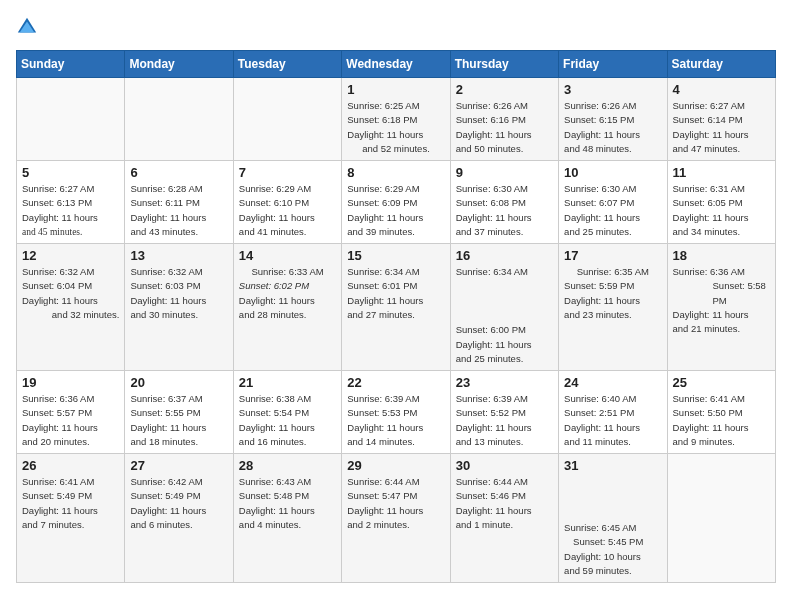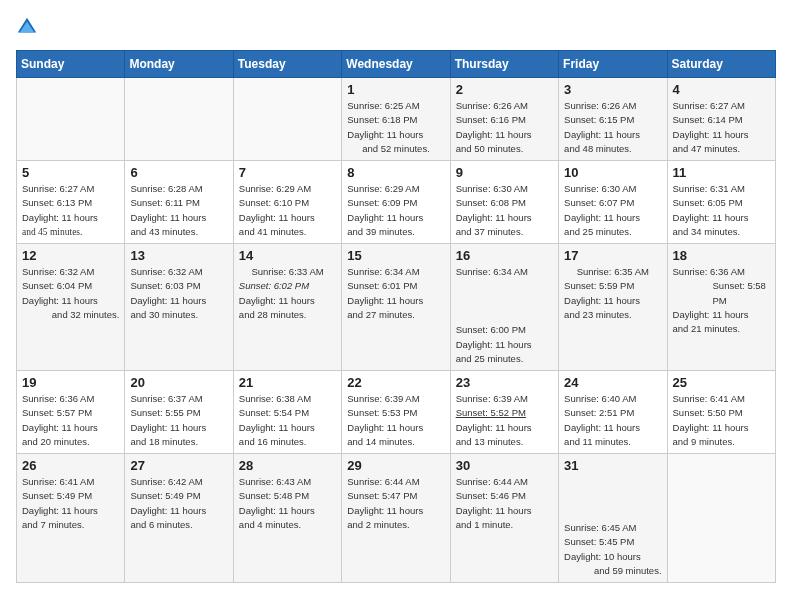--- a/index.html
+++ b/index.html
@@ -324,21 +324,21 @@
             <span style="display: block;">Sunrise: 6:39 AM</span>
             <span style="display: block;">Sunset: 5:53 PM</span>
             <span style="display: block;">Daylight: 11 hours</span>
             <span style="display: block;">and 14 minutes.</span>
           </div>
         </td>
         <td>
           <span class="day-number">23</span>
           <div class="day-info">
             <span style="display: block;">Sunrise: 6:39 AM</span>
-            <span style="display: block; text-decoration: underline;">Sunset: 5:52 PM</span>
+            <span style="display: block;">Sunset: 5:52 PM</span>
             <span style="display: block;">Daylight: 11 hours</span>
             <span style="display: block;">and 13 minutes.</span>
           </div>
         </td>
         <td>
           <span class="day-number">24</span>
           <div class="day-info">
             <span style="display: block;">Sunrise: 6:40 AM</span>
             <span style="display: block;">Sunset: 2:51 PM</span>
             <span style="display: block;">Daylight: 11 hours</span>
@@ -398,21 +398,21 @@
             <span style="display: block;">Sunrise: 6:44 AM</span>
             <span style="display: block;">Sunset: 5:46 PM</span>
             <span style="display: block;">Daylight: 11 hours</span>
             <span style="display: block;">and 1 minute.</span>
           </div>
         </td>
         <td>
           <span class="day-number">31</span>
           <div class="day-info">
             <span style="display: block; margin-top: 48px;">Sunrise: 6:45 AM</span>
-            <span style="display: block;">Sunset: 5:45 PM</span>
+            <span style="display: block; margin-left: 9px;">Sunset: 5:45 PM</span>
             <span style="display: block;">Daylight: 10 hours</span>
-            <span style="display: block; text-align: right;">and 59 minutes.</span>
+            <span style="display: block;">and 59 minutes.</span>
           </div>
         </td>
         <td class="empty"></td>
       </tr>
     </tbody>
 </table>
 
 </body></html>

